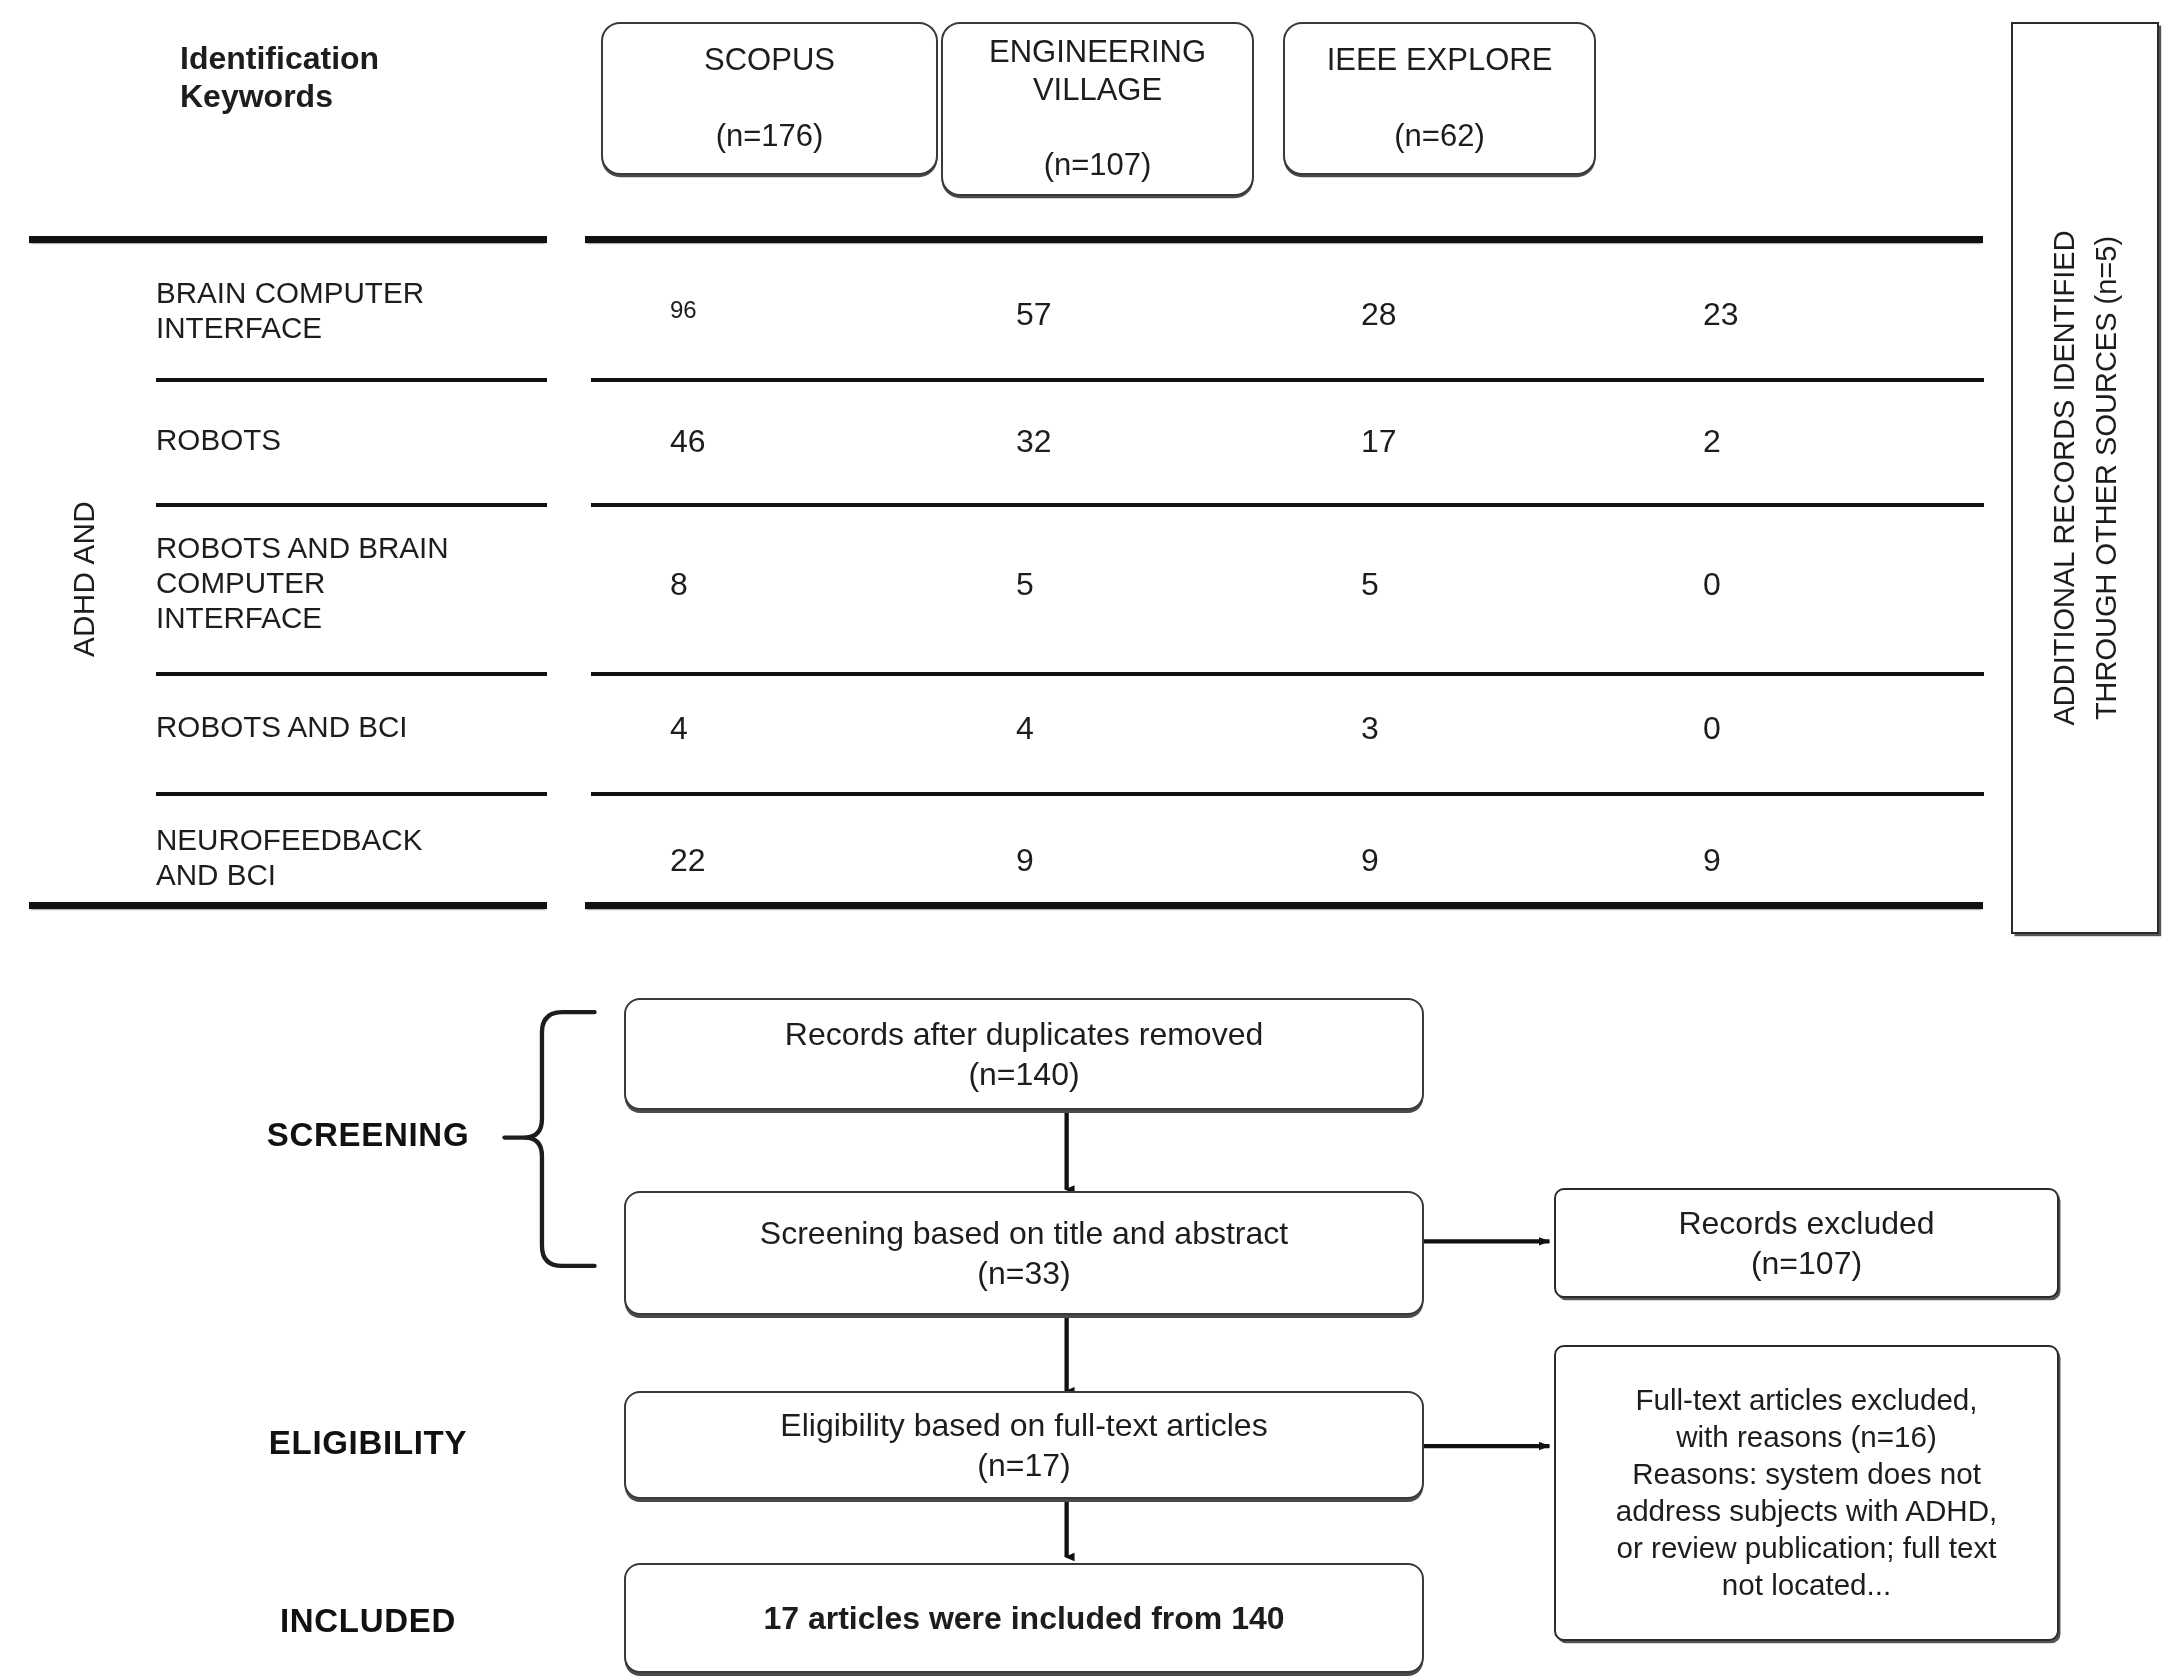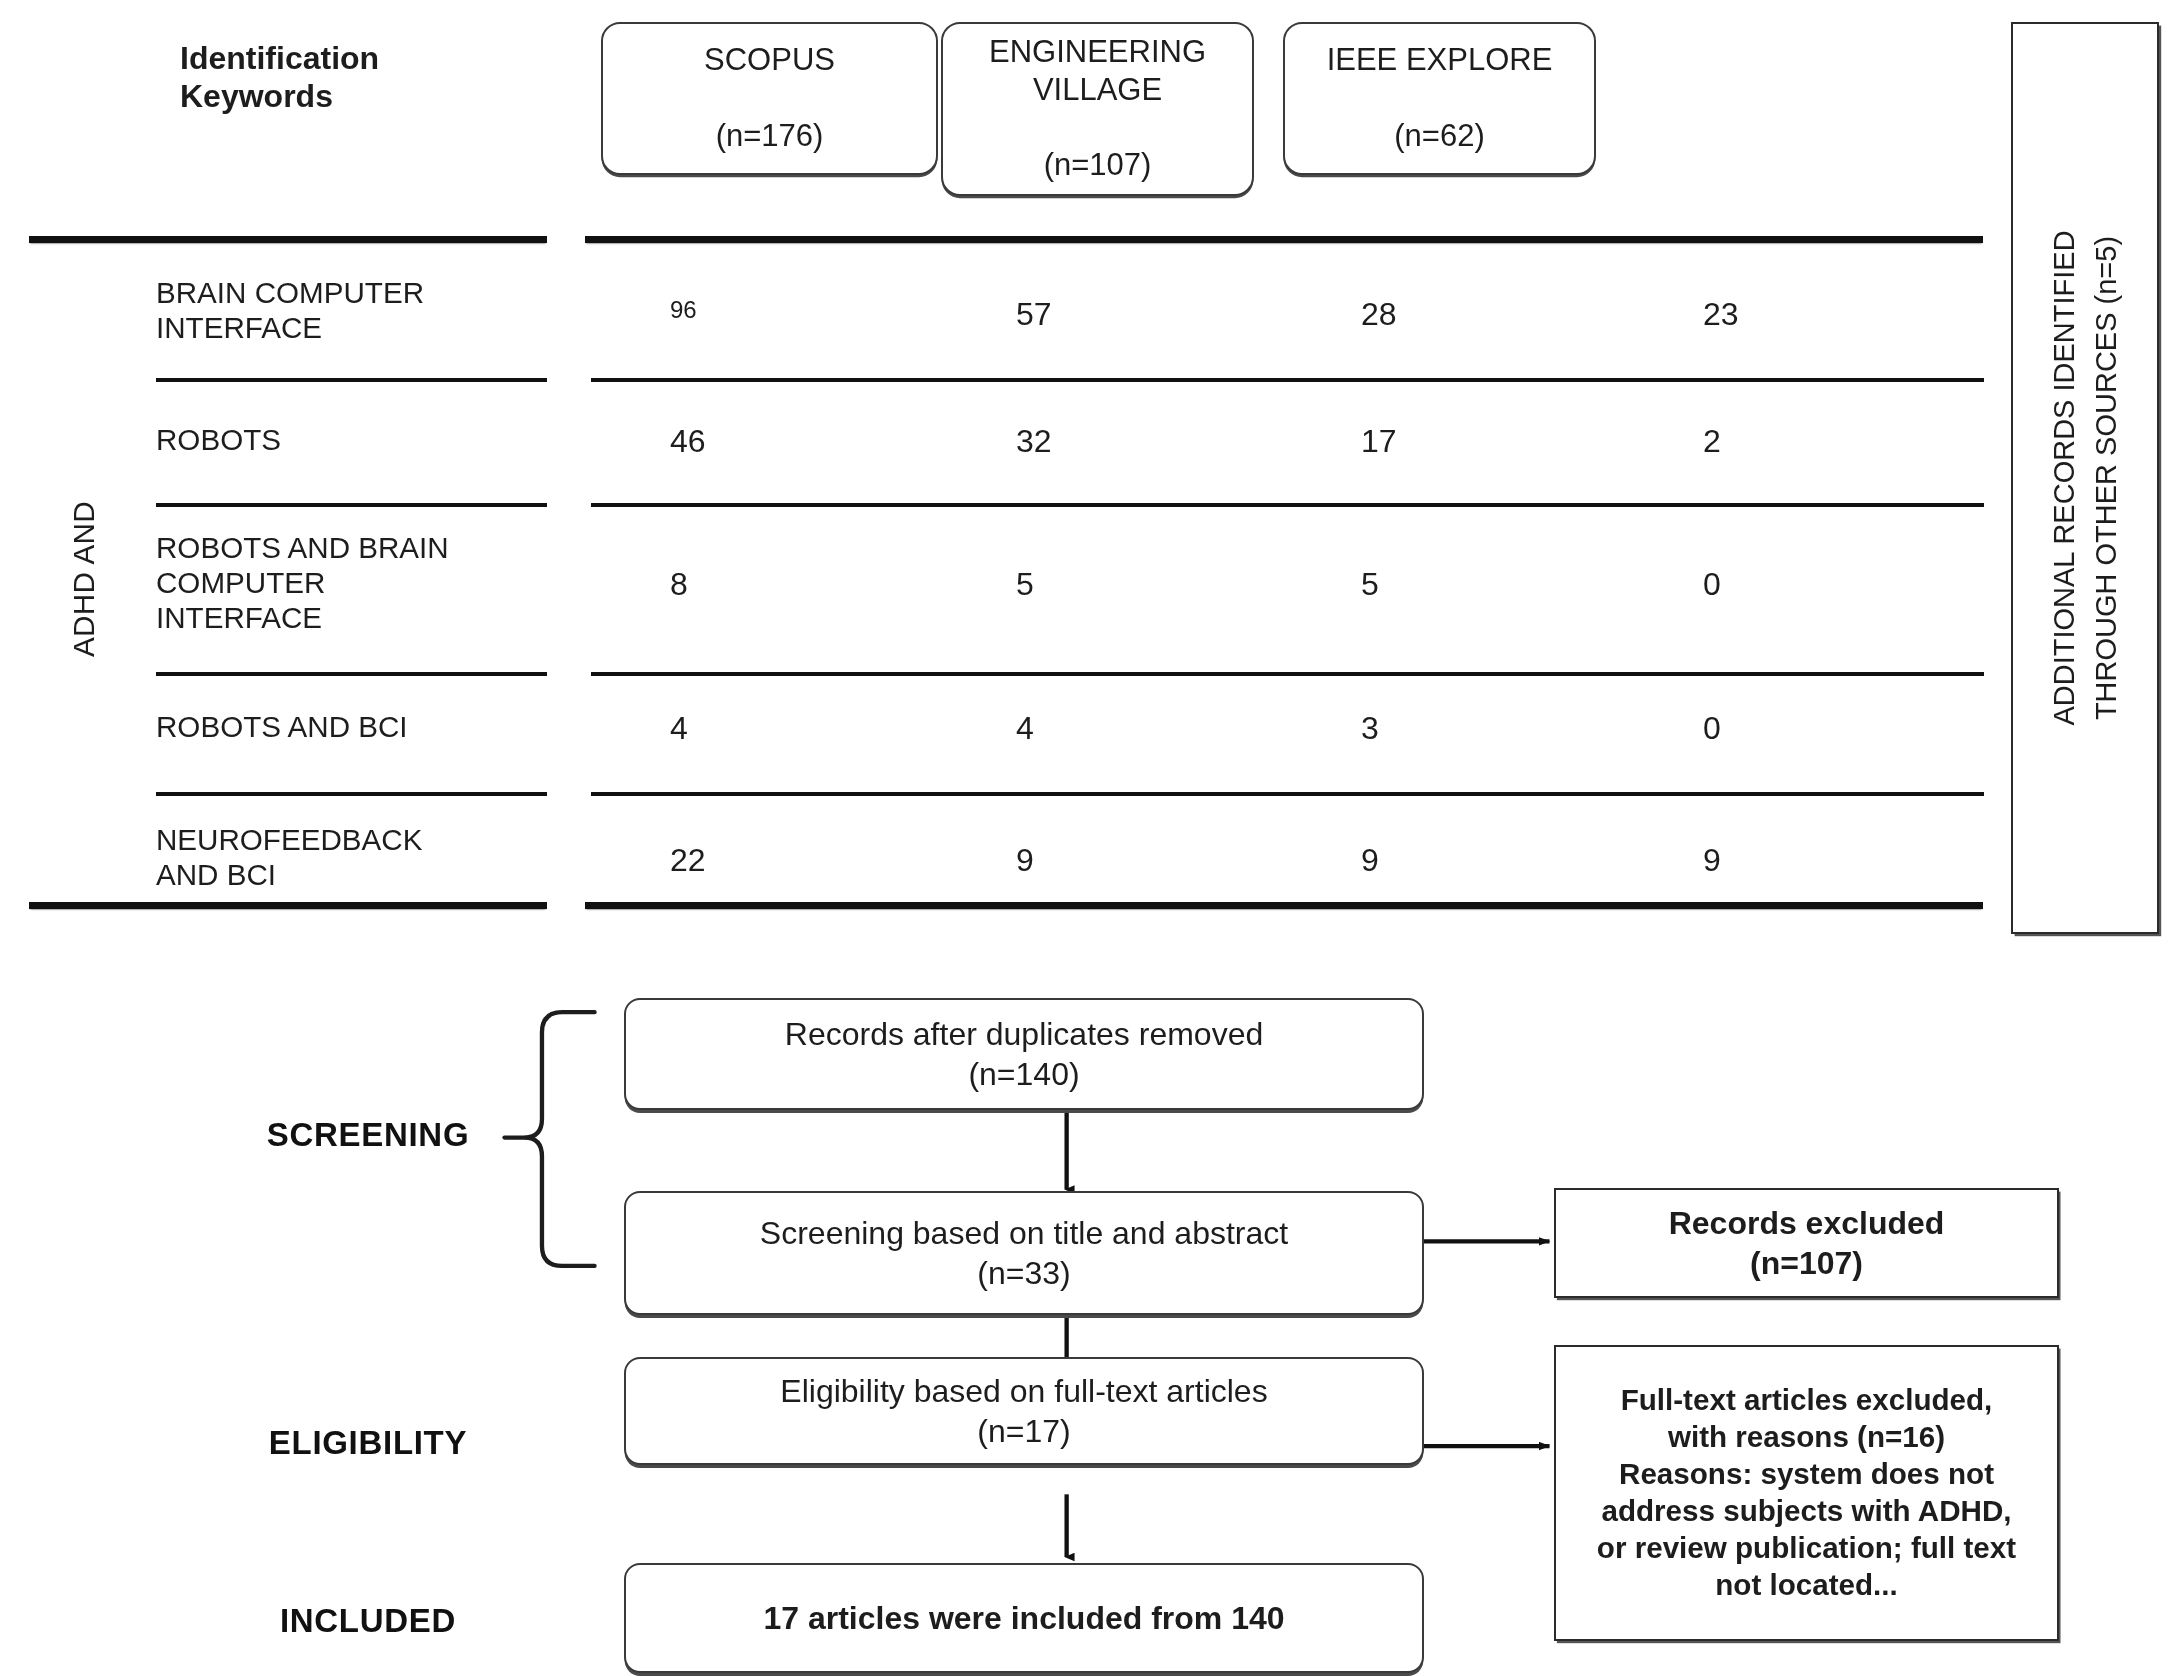--- a/index.html
+++ b/index.html
@@ -99,24 +99,23 @@
     justify-content: center;
     text-align: center;
     font-size: 32px;
     line-height: 1.25;
     color: #1d1d1d;
     white-space: pre-line;
     box-sizing: border-box;
   }
   .flowbox.bold { font-weight: bold; }
   .flowbox.square {
-    border-radius: 0;
+    border-radius: 10px;
     border: 2.2px solid #2b2b2b;
     box-shadow: 2.2px 2.9px 0 -0.7px #555;
-    font-weight: bold;
   }
 
   
   .stage {
     position: absolute;
     font-weight: bold;
     font-size: 33px;
     letter-spacing: 0.7px;
     color: #111;
     text-align: center;
@@ -269,21 +268,21 @@
 
   <div class="flowbox" style="left:624px; top:998px; width:800px; height:112px;">Records after duplicates removed
 (n=140)</div>
 
   <div class="flowbox" style="left:624px; top:1191px; width:800px; height:124px;">Screening based on title and abstract
 (n=33)</div>
 
   <div class="flowbox square" style="left:1554px; top:1188px; width:505px; height:110px;">Records excluded
 (n=107)</div>
 
-  <div class="flowbox" style="left:624px; top:1357px; width:800px; height:108px;">Eligibility based on full-text articles
+  <div class="flowbox" style="left:624px; top:1391px; width:800px; height:108px;">Eligibility based on full-text articles
 (n=17)</div>
 
   <div class="flowbox square" style="left:1554px; top:1345px; width:505px; height:296px; font-size:29.6px;">Full-text articles excluded,
 with reasons (n=16)
 Reasons: system does not
 address subjects with ADHD,
 or review publication; full text
 not located...</div>
 
   <div class="flowbox bold" style="left:624px; top:1563px; width:800px; height:110px;">17 articles were included from 140</div>

